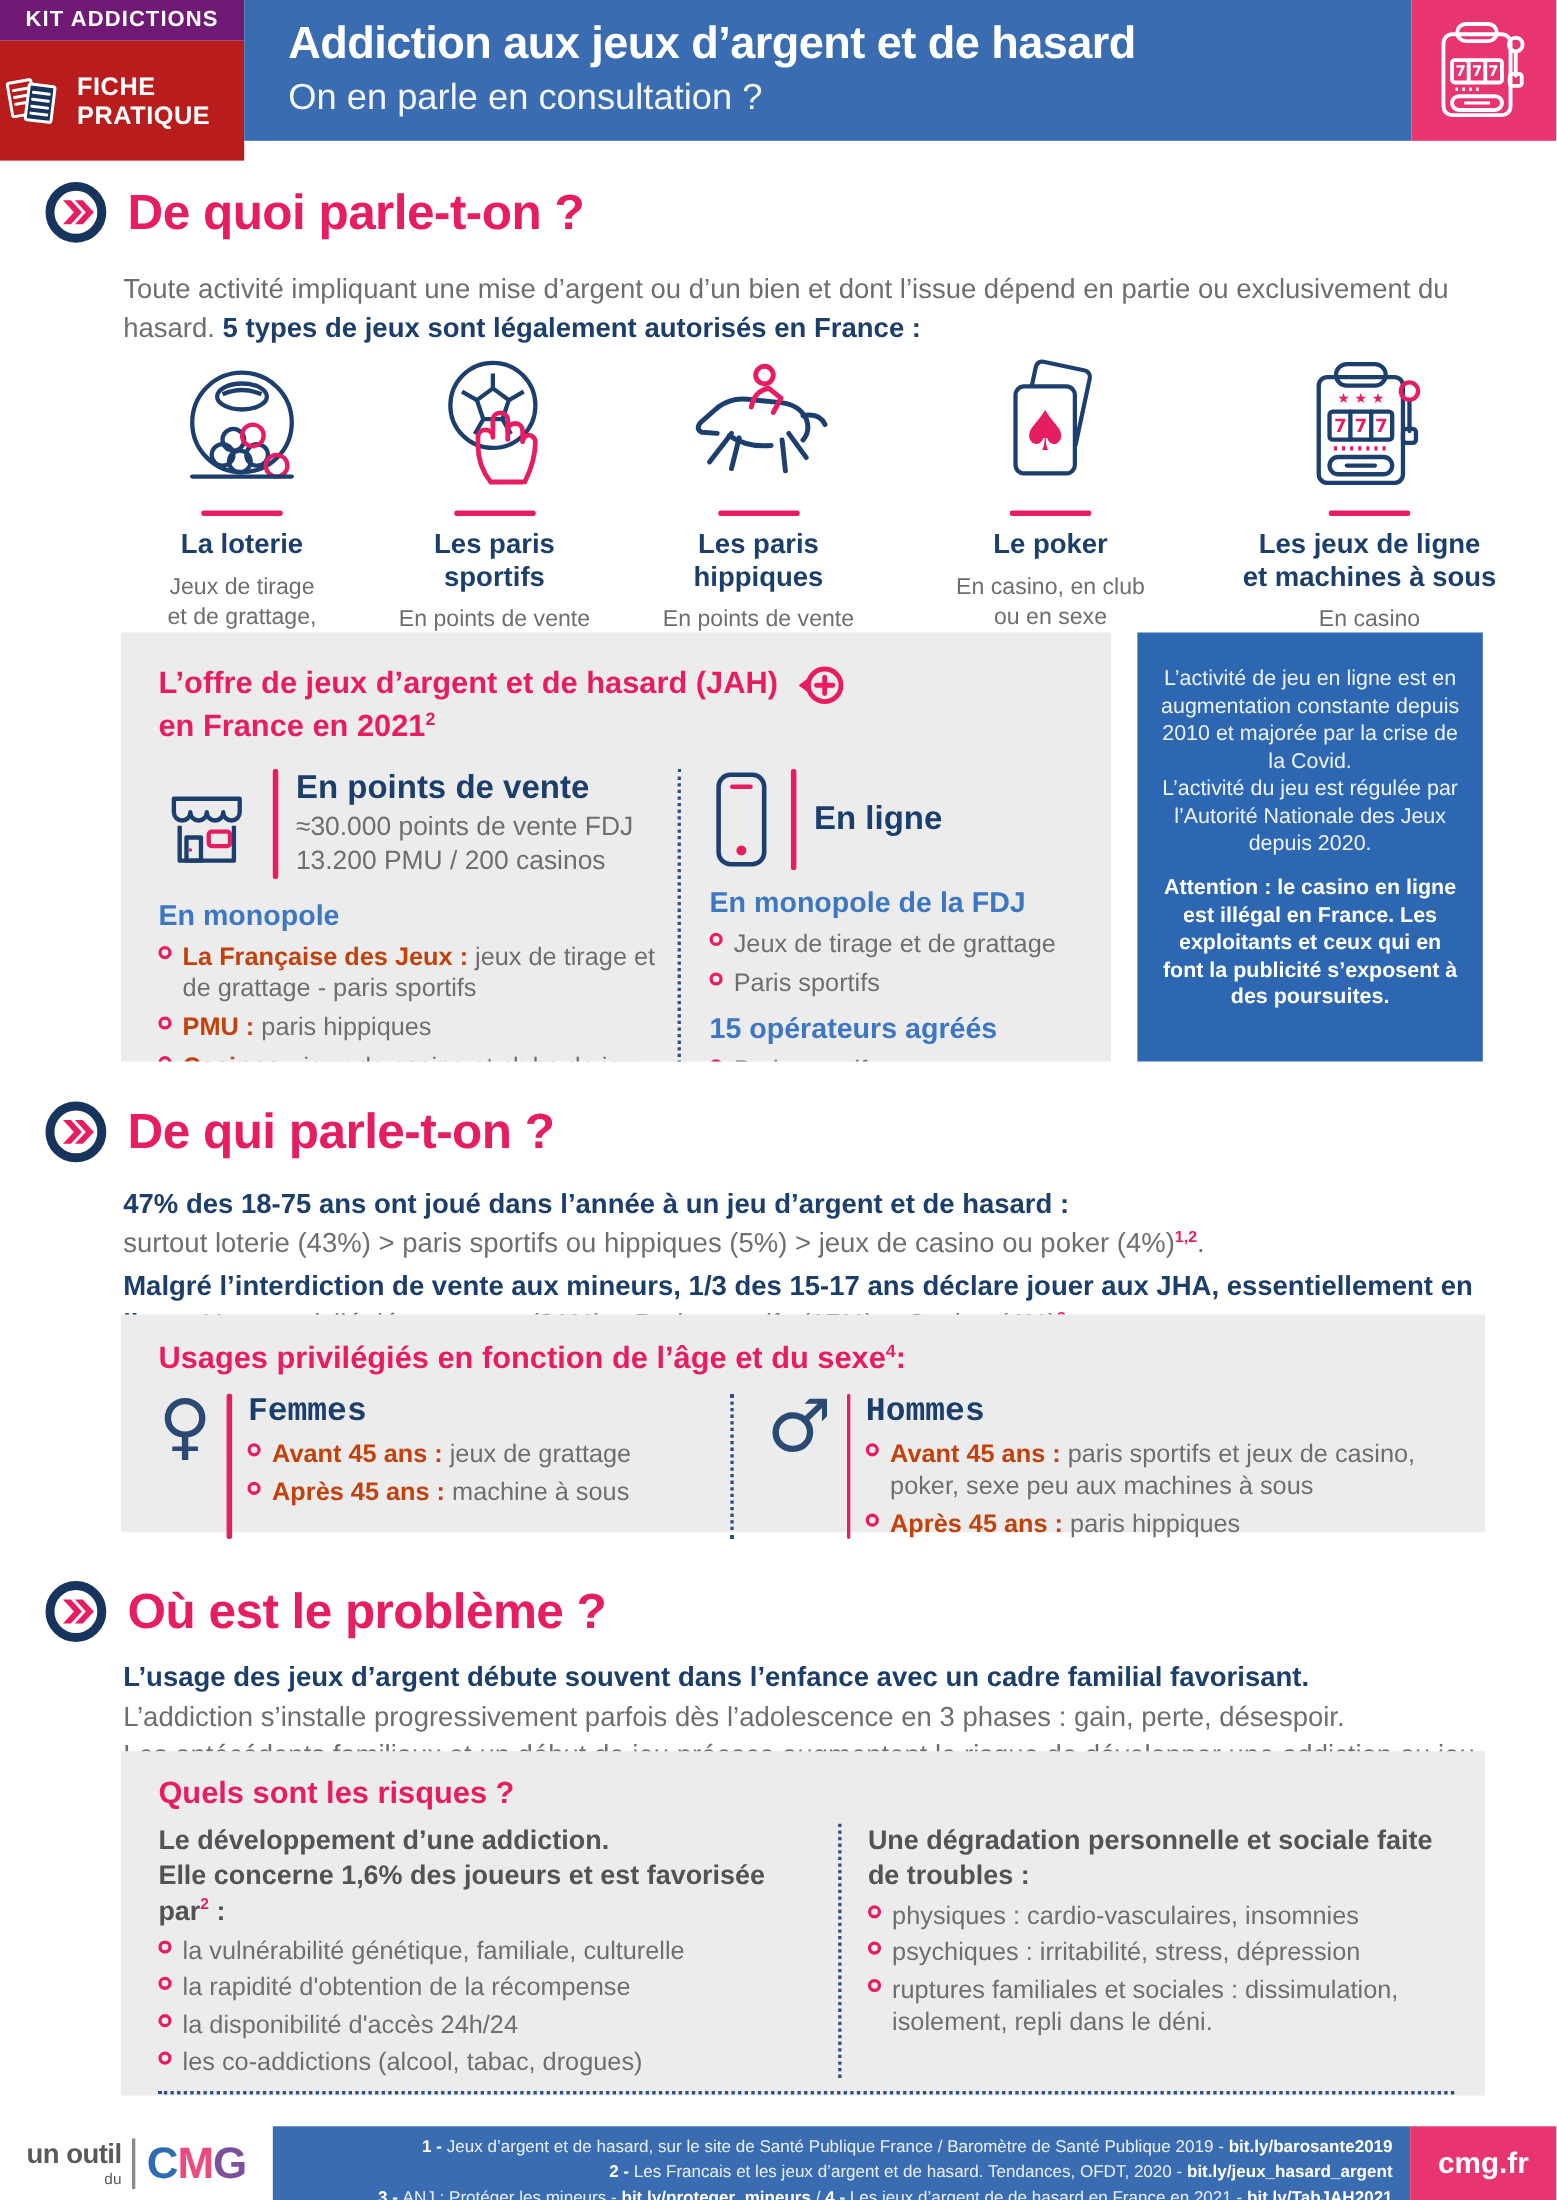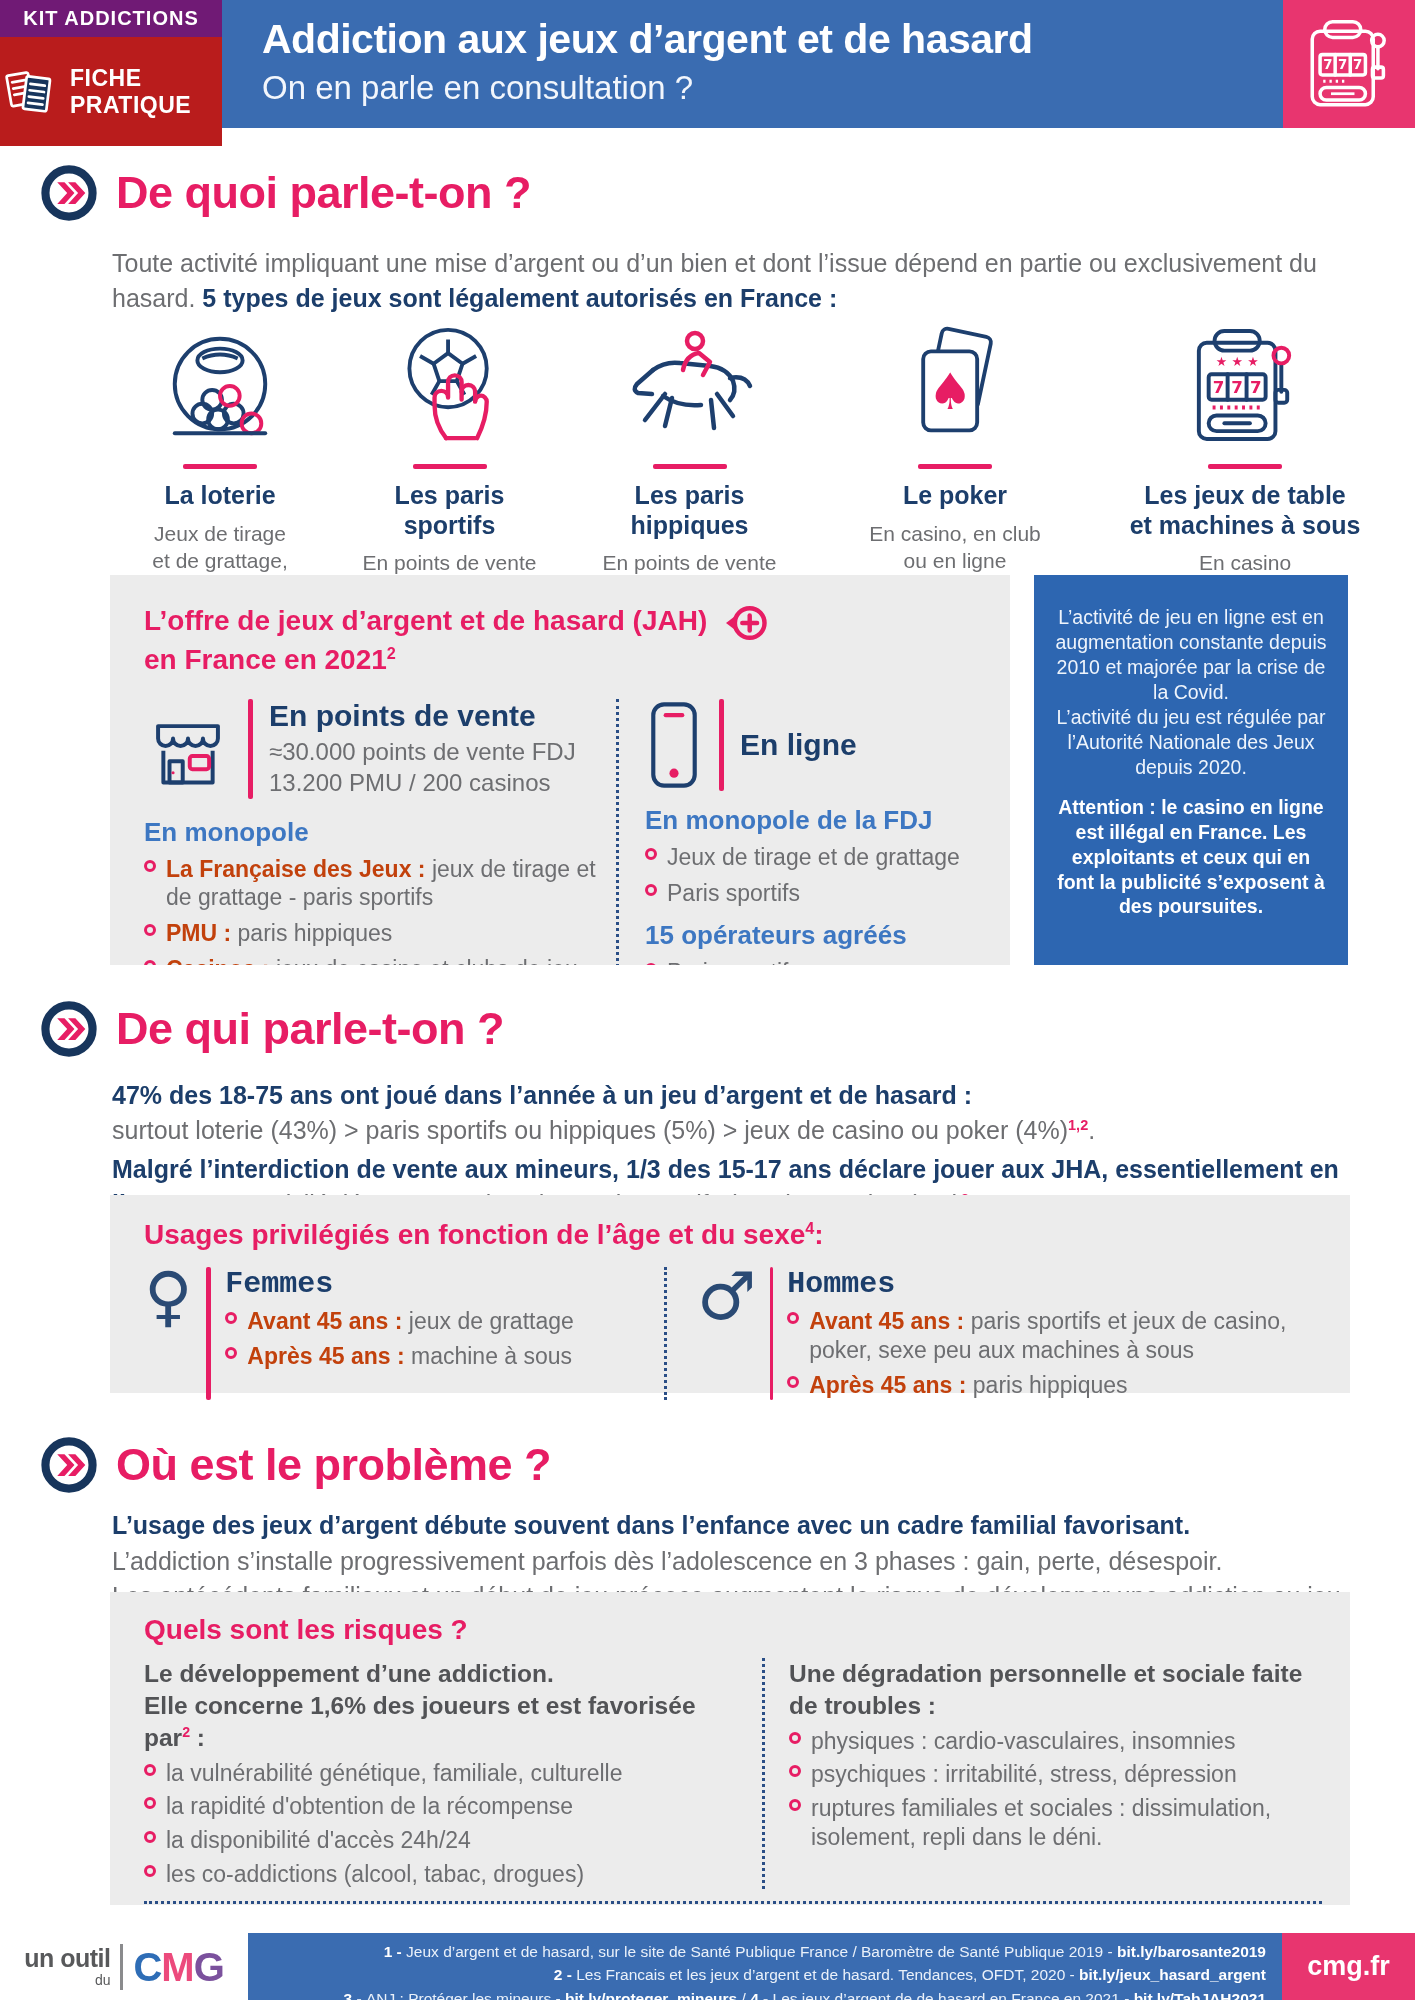--- a/index.html
+++ b/index.html
@@ -262,21 +262,21 @@
           <g fill="none" stroke="#1d3f6e" stroke-width="4">
             <rect x="34" y="6" width="52" height="76" rx="6" transform="rotate(12 60 44)"></rect>
             <rect x="22" y="26" width="56" height="82" rx="8" fill="#ffffff"></rect>
           </g>
           <text x="50" y="86" font-size="52" fill="#e71d64" text-anchor="middle" font-family="DejaVu Sans, sans-serif">♠</text>
         </svg>
       </div>
       <div class="game-rule"></div>
       <div class="game-title pre">Le poker</div>
       <div class="game-desc pre">En casino, en club
-ou en ligne</div>
+ou en sexe</div>
     </div>
 
     <div class="game" style="left:995px; width:300px;">
       <div class="game-icon">
         <svg width="108" height="126" viewBox="0 0 110 126">
           <g fill="none" stroke="#1d3f6e" stroke-width="4" stroke-linecap="round" stroke-linejoin="round">
             <rect x="8" y="20" width="78" height="98" rx="8"></rect>
             <rect x="24" y="8" width="46" height="20" rx="10"></rect>
             <rect x="18" y="52" width="58" height="26" rx="3"></rect>
             <line x1="37.3" y1="52" x2="37.3" y2="78"></line>
@@ -294,21 +294,21 @@
           <g fill="#e71d64" font-family="DejaVu Sans, sans-serif" font-weight="bold" font-size="17" text-anchor="middle">
             <text x="28" y="71">7</text>
               <text x="47" y="71">7</text>
               <text x="66" y="71">7</text>
           </g>
           <line x1="22" y1="86" x2="72" y2="86" stroke="#e71d64" stroke-width="4" stroke-dasharray="3 4.5"></line>
           <circle cx="92" cy="33" r="8" fill="none" stroke="#e71d64" stroke-width="4"></circle>
         </svg>
       </div>
       <div class="game-rule"></div>
-      <div class="game-title pre">Les jeux de table
+      <div class="game-title pre">Les jeux de ligne
 et machines à sous</div>
       <div class="game-desc"><span class="pre">En casino
 ou clubs de jeu</span><span class="sup">1</span></div>
     </div>
   </div>
 
   <div class="offer-box">
     <div class="offer-title">
       <span>L’offre de jeux d’argent et de hasard (JAH)</span>
       <svg width="46" height="40" viewBox="0 0 62 54" style="display:inline-block; vertical-align:middle; margin-left:8px;">

